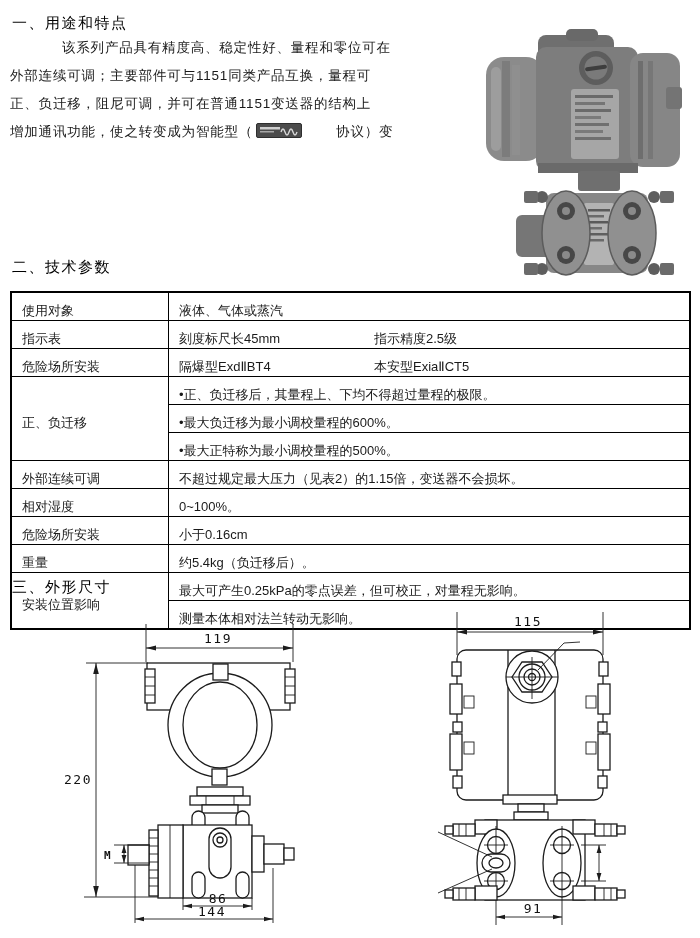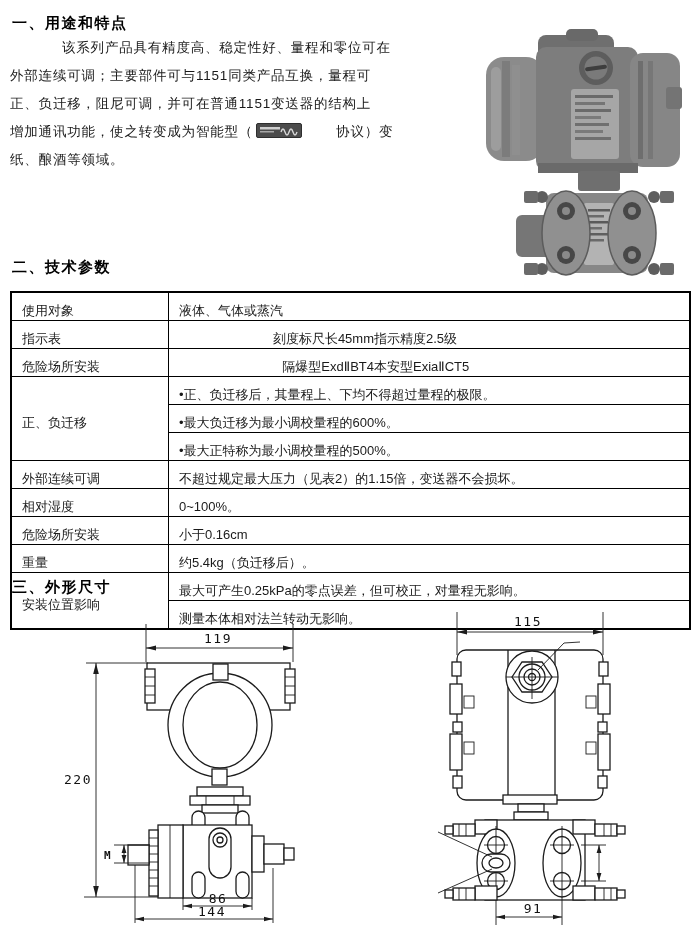--- a/index.html
+++ b/index.html
@@ -1,38 +1,38 @@
 <!DOCTYPE html>
 <html><head>
 <meta charset="utf-8">
 <style>
   html,body{margin:0;padding:0;}
   body{
     width:700px;height:938px;background:#ffffff;color:#111;
     font-family:"Liberation Sans",sans-serif;position:relative;overflow:hidden;
   }
   .abs{position:absolute;}
-  .sec-title{font-size:15px;font-weight:bold;letter-spacing:1.5px;color:#000;}
+  .sec-title{font-size:15px;font-weight:normal;letter-spacing:1.5px;color:#000;}
   
   .intro{position:absolute;left:10px;top:34px;width:372px;font-size:13.5px;
          line-height:28px;letter-spacing:0.8px;color:#1a1a1a;}
   .intro .line{white-space:nowrap;}
   .indent{text-indent:52px;}
   .hart-badge{display:inline-block;width:44px;height:13px;background:#4c4c4c;
               border:1px solid #2e2e2e;border-radius:2px;vertical-align:-2px;
               margin:0 34px 0 3px;position:relative;}
   .hart-badge svg{display:block;}
   
   table.specs{position:absolute;left:10px;top:291px;width:681px;
               border-collapse:collapse;font-size:13px;table-layout:fixed;
               border:2px solid #000;color:#1a1a1a;}
   table.specs td{border:1px solid #000;height:19px;padding:8px 6px 0 10px;
                  vertical-align:middle;white-space:nowrap;overflow:hidden;}
   td.lab{width:140px;padding-left:16px;}
-  .v1{display:inline-block;width:195px;text-align:right;}
+  .v1{display:inline-block;width:195px;}
   
   svg.draw{position:absolute;}
   .ln{stroke:#1c1c1c;stroke-width:1.3;fill:none;}
   .lnw{stroke:#1c1c1c;stroke-width:1.3;fill:#ffffff;}
   .thin{stroke:#1c1c1c;stroke-width:0.9;fill:none;}
   .arr{fill:#1c1c1c;stroke:none;}
   .dim-text{font:13px "DejaVu Sans Mono",monospace;letter-spacing:1.5px;fill:#111;}
   .dim-text-s{font:11px "DejaVu Sans Mono",monospace;font-weight:bold;fill:#111;}
 </style>
 </head>
@@ -42,21 +42,20 @@
 
 <div class="intro">
   <div class="line indent">该系列产品具有精度高、稳定性好、量程和零位可在</div>
   <div class="line">外部连续可调；主要部件可与1151同类产品互换，量程可</div>
   <div class="line">正、负迁移，阻尼可调，并可在普通1151变送器的结构上</div>
   <div class="line"><span>增加通讯功能，使之转变成为智能型（</span><span class="hart-badge"><svg width="44" height="13" viewBox="0 0 44 13">
           <rect x="3" y="3" width="20" height="2.5" fill="#cfcfcf"></rect>
           <rect x="3" y="7" width="14" height="1.5" fill="#a8a8a8"></rect>
           <path d="M24 8 q2 -6 4 0 q2 6 4 0 q2 -6 4 0 q2 6 4 0" stroke="#d8d8d8" stroke-width="1.4" fill="none"></path>
         </svg></span><span>协议）变</span></div>
-  <div class="line">纸、酿酒等领域。</div>
 </div>
 
 <svg class="draw" style="left:478px;top:25px;" width="212" height="252" viewBox="0 0 212 252">
   <g>
     <rect x="8" y="32" width="58" height="104" rx="18" fill="#8b8b8b"></rect>
     <rect x="13" y="42" width="10" height="84" rx="5" fill="#9d9d9d"></rect>
     <rect x="24" y="36" width="8" height="96" fill="#7c7c7c"></rect>
     <rect x="34" y="40" width="8" height="90" fill="#8f8f8f"></rect>
     <rect x="60" y="10" width="76" height="28" rx="8" fill="#6f6f6f"></rect>
     <rect x="88" y="4" width="32" height="12" rx="5" fill="#696969"></rect>

